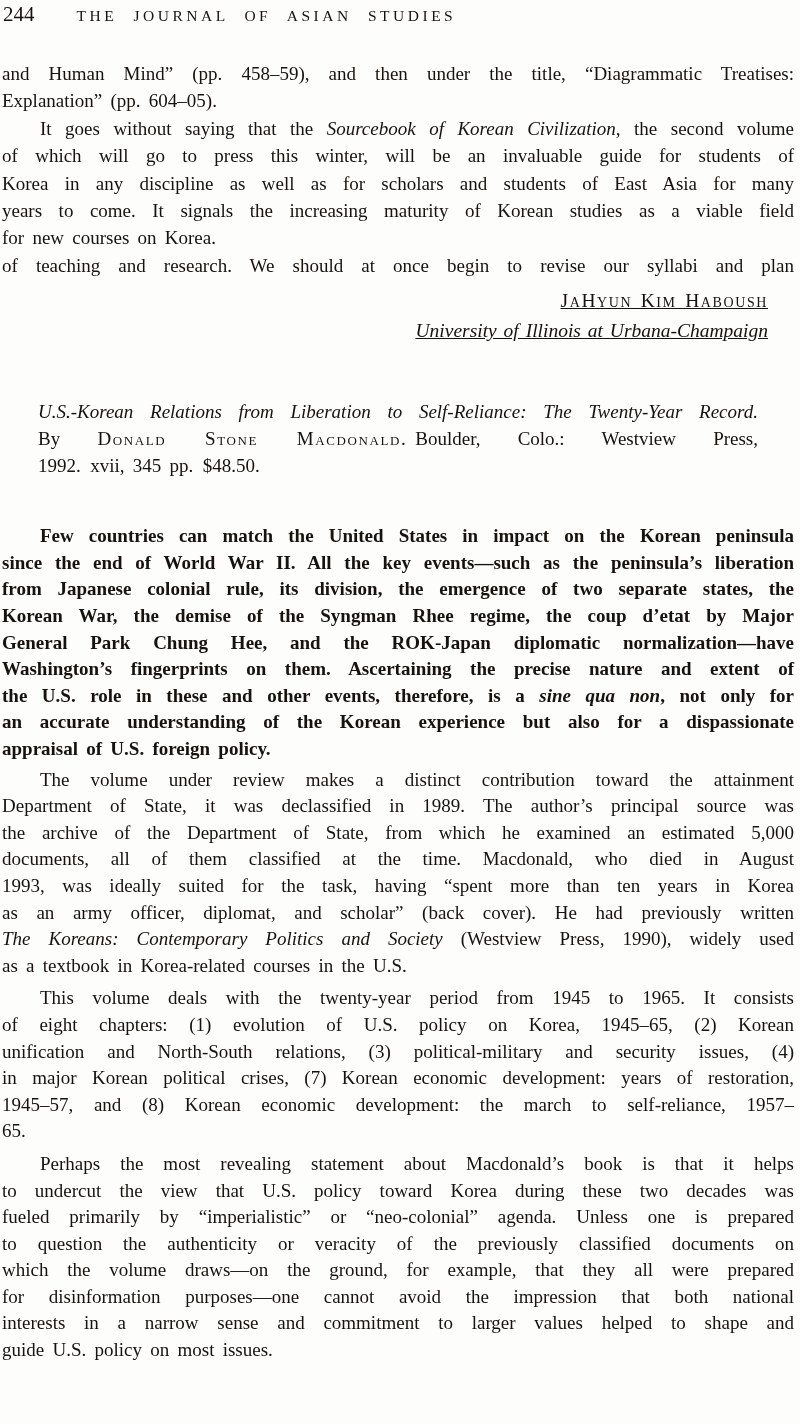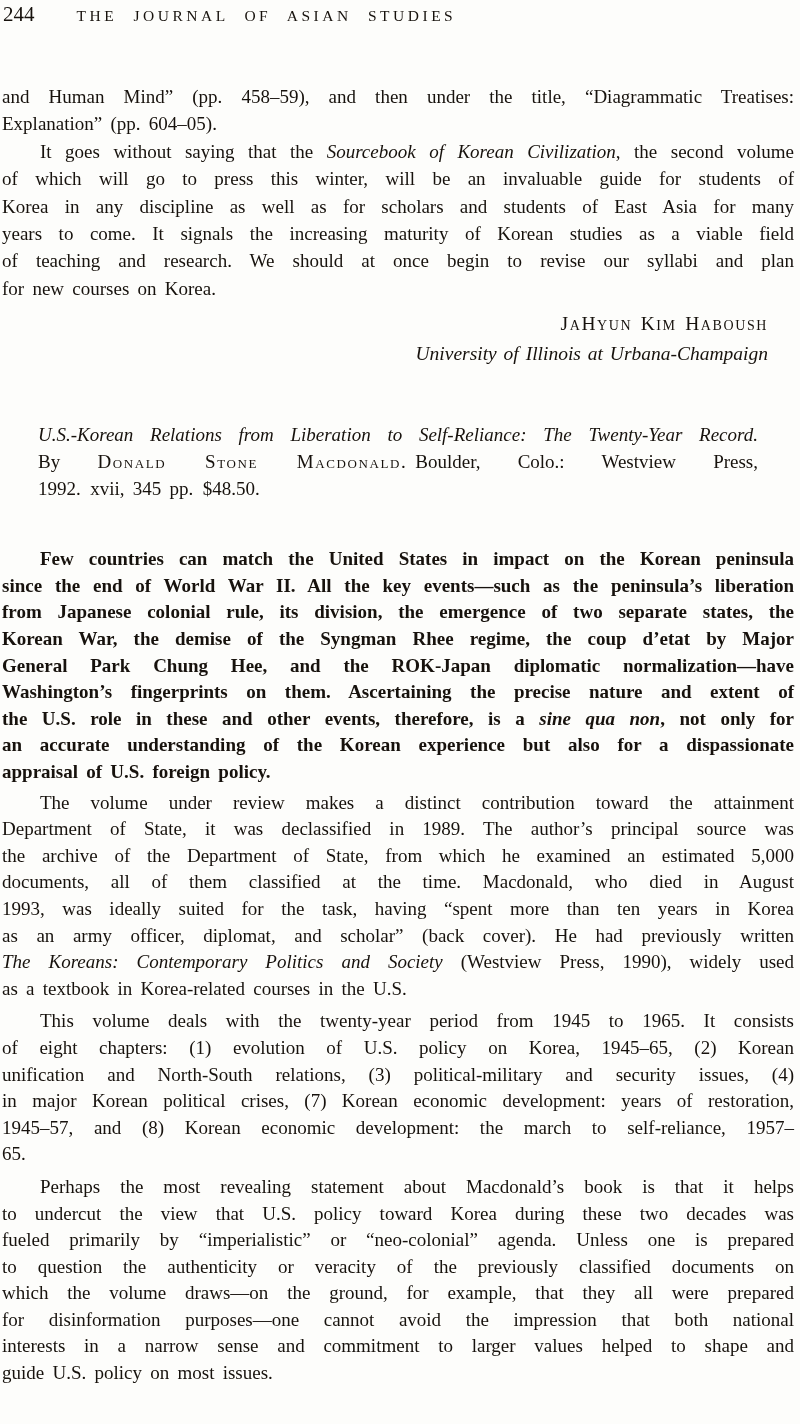--- a/index.html
+++ b/index.html
@@ -41,30 +41,30 @@
   .line.last { text-align-last: left; word-spacing: 3.5px; }
   .first-indent { padding-left: 38px; }
 
   .s-i { font-style: italic; }
   .s-sc { font-variant: small-caps; letter-spacing: 1.6px; }
 
   
   .kind-para   { line-height: 27.4px; }
   .kind-review { line-height: 26.6px; }
 
-  [data-name="continuation-paragraph"] { margin-top: 57px; }
+  [data-name="continuation-paragraph"] { margin-top: 34px; }
   [data-name="closing-paragraph"]      { margin-top: 0; }
 
   .kind-signature {
     margin-top: 7px;
     line-height: 29.5px;
     padding-right: 26px;
     font-size: 19.5px;
   }
-  .kind-signature .line { text-align: left; text-align-last: right; word-spacing: 2px; }
+  .kind-signature .line { text-align: left; text-align-last: right; word-spacing: 2px; text-decoration: underline; }
 
   .kind-citation {
     margin-top: 53px;
     margin-left: 36px;
     margin-right: 36px;
     line-height: 27px;
   }
 
   [data-name="review-paragraph-1"] { margin-top: 44px; font-weight: bold; }
   [data-name="review-paragraph-2"] { margin-top: 4px; }
@@ -82,22 +82,22 @@
 <div class="page-content" data-name="page-content">
     <div class="block kind-para" data-name="continuation-paragraph">
       <div class="line" data-name="text-line"><span>and Human Mind” (pp. 458–59), and then under the title, “Diagrammatic Treatises:</span></div>
       <div class="line last" data-name="text-line"><span>Explanation” (pp. 604–05).</span></div>
     </div>
     <div class="block kind-para" data-name="closing-paragraph">
       <div class="line first-indent" data-name="text-line"><span>It goes without saying that the </span><span class="s-i">Sourcebook of Korean Civilization</span><span>, the second volume</span></div>
       <div class="line" data-name="text-line"><span>of which will go to press this winter, will be an invaluable guide for students of</span></div>
       <div class="line" data-name="text-line"><span>Korea in any discipline as well as for scholars and students of East Asia for many</span></div>
       <div class="line" data-name="text-line"><span>years to come. It signals the increasing maturity of Korean studies as a viable field</span></div>
+      <div class="line last" data-name="text-line"><span>for new courses on Korea.</span></div>
       <div class="line" data-name="text-line"><span>of teaching and research. We should at once begin to revise our syllabi and plan</span></div>
-      <div class="line last" data-name="text-line"><span>for new courses on Korea.</span></div>
     </div>
     <div class="block kind-signature" data-name="reviewer-signature">
       <div class="line last" data-name="text-line"><span class="s-sc">JaHyun Kim Haboush</span></div>
       <div class="line last" data-name="text-line"><span class="s-i">University of Illinois at Urbana-Champaign</span></div>
     </div>
     <div class="block kind-citation" data-name="book-citation">
       <div class="line" data-name="text-line"><span class="s-i">U.S.-Korean Relations from Liberation to Self-Reliance: The Twenty-Year Record.</span></div>
       <div class="line" data-name="text-line"><span>By </span><span class="s-sc">Donald Stone Macdonald</span><span>. Boulder, Colo.: Westview Press,</span></div>
       <div class="line last" data-name="text-line"><span>1992. xvii, 345 pp. $48.50.</span></div>
     </div>

